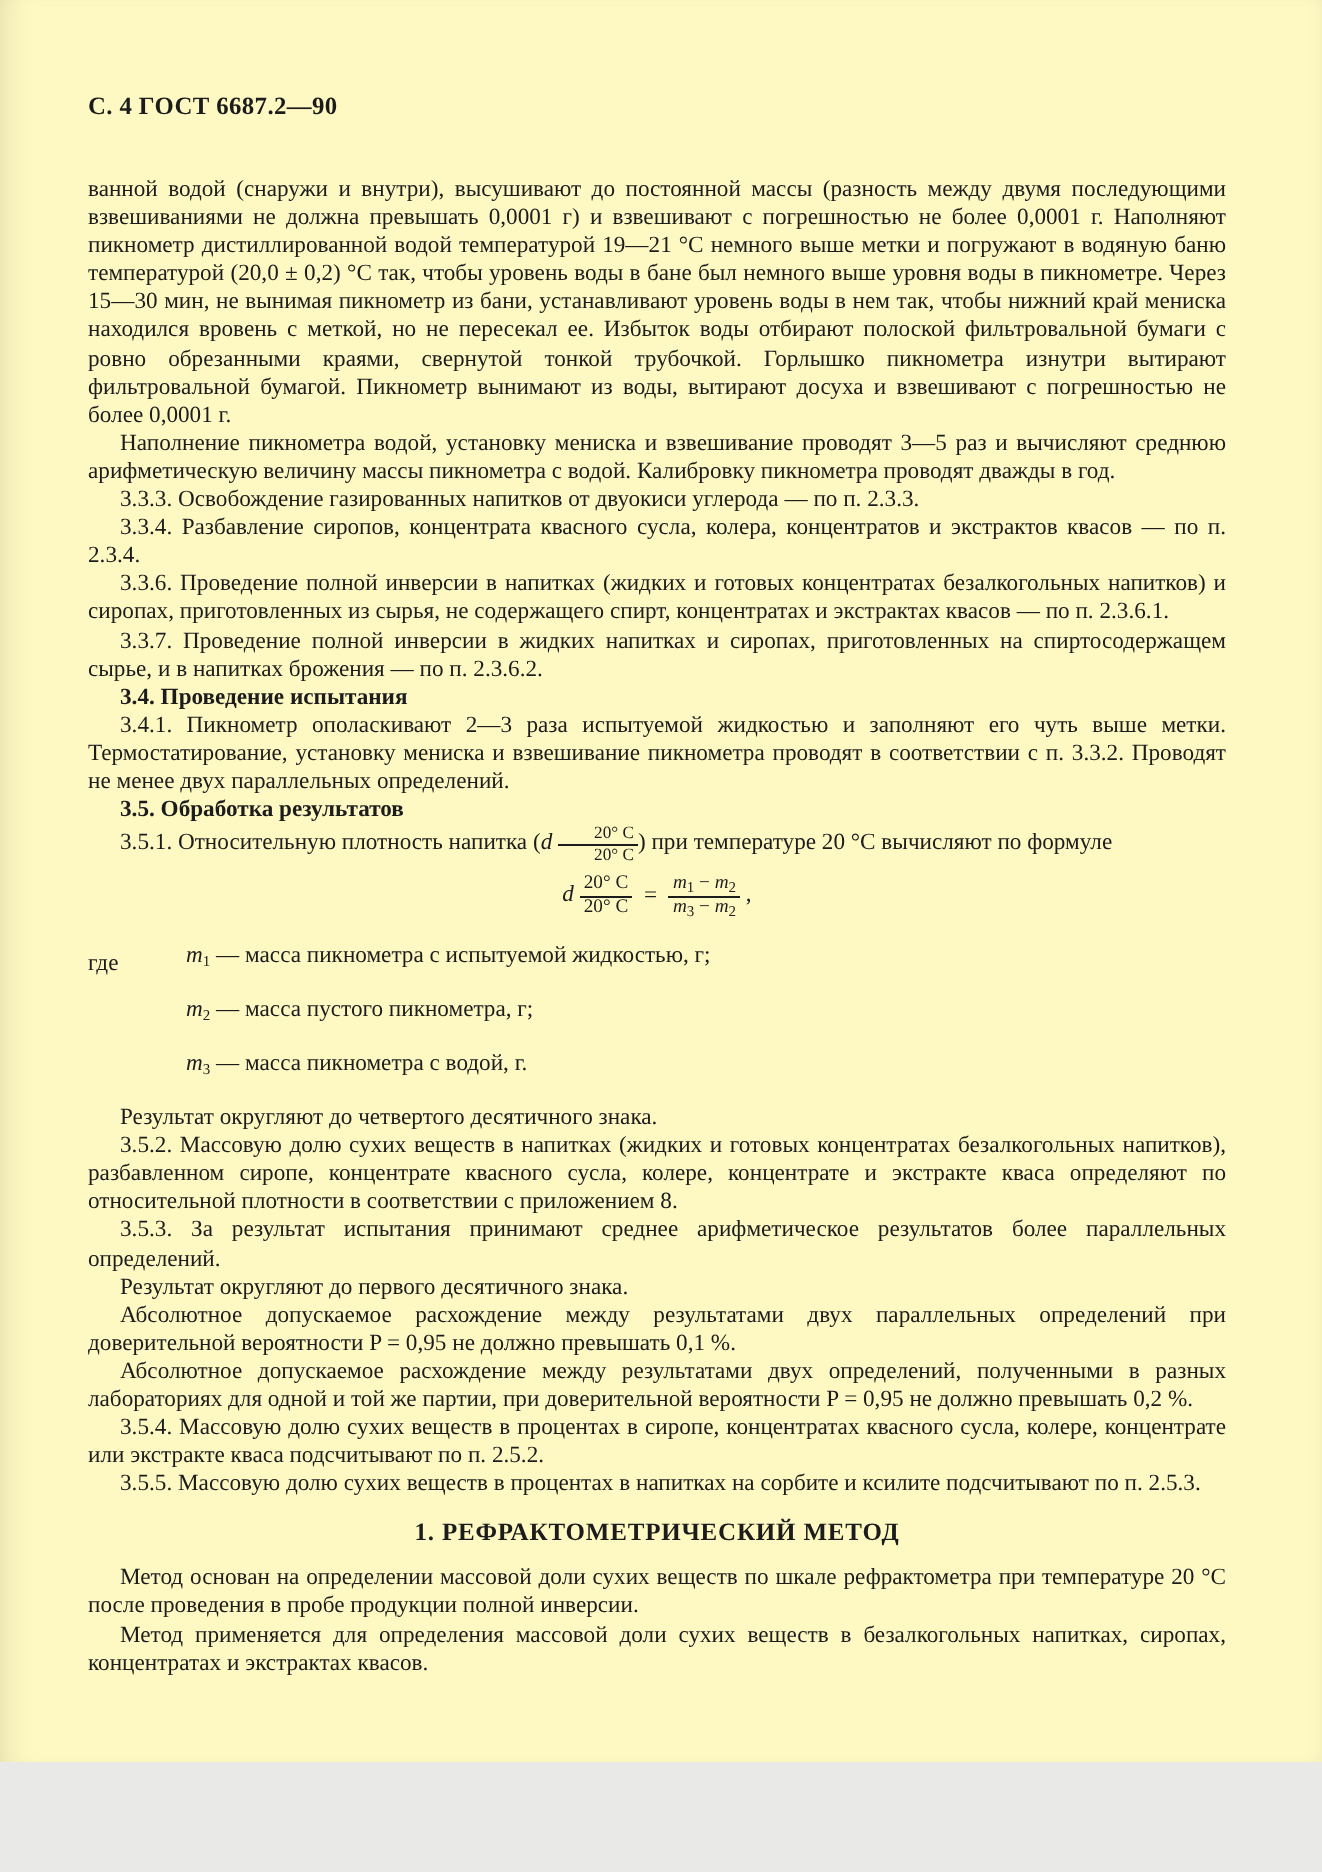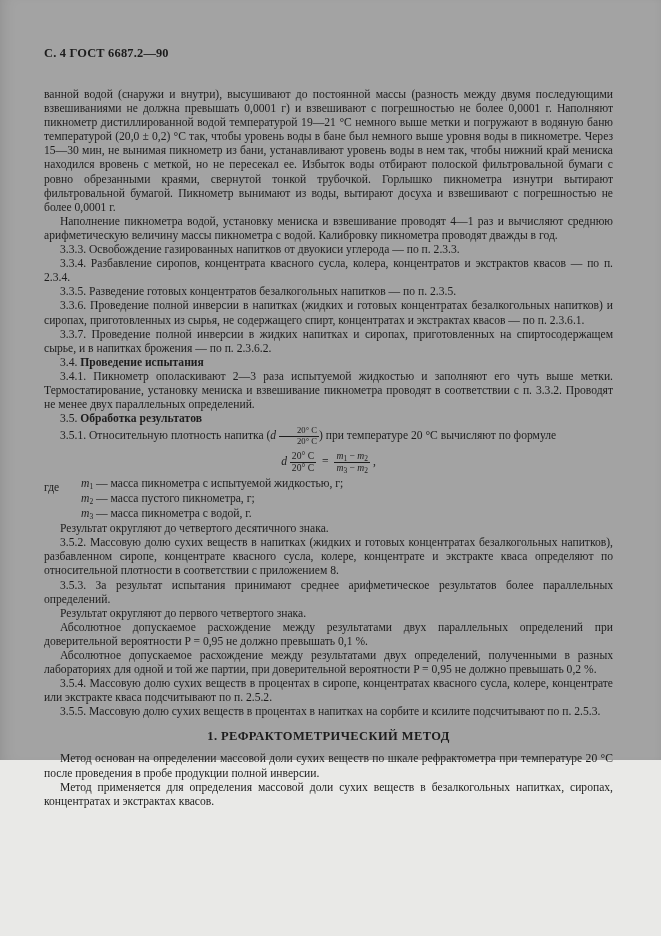--- a/index.html
+++ b/index.html
@@ -4,22 +4,22 @@
 <style>
   html, body { margin: 0; padding: 0; }
   body {
     width: 661px; height: 936px;
     background: #e9e9e7;
     font-family: "Liberation Serif", serif;
     overflow: hidden;
   }
   .page {
     position: relative;
-    width: 661px; height: 760px;
-    background: #a3a3a3;
+    width: 661px; height: 881px;
+    background: #fef9c3;
     color: #1c1c1c;
     box-shadow: inset 12px 0 18px -14px rgba(0,0,0,0.18), inset -6px 0 12px -10px rgba(0,0,0,0.10);
   }
   .content {
     position: absolute;
     left: 44px; top: 46px;
     width: 569px;
   }
   .doc-header {
     font-weight: bold;
@@ -28,21 +28,21 @@
     margin: 0 0 27px 0;
   }
   p.body {
     margin: 0;
     font-size: 11.6px;
     line-height: 14.1px;
     text-align: justify;
     text-indent: 16px;
   }
   p.noindent { text-indent: 0; }
-  .clause-num { font-weight: normal; }
+  .clause-num { font-weight: bold; }
   .clause-title { font-weight: bold; margin-top: 14px; }
   .center-heading {
     margin: 10px 0 8px 0;
     text-align: center;
     text-indent: 0;
     font-weight: bold;
     font-size: 12.5px;
     letter-spacing: 0.4px;
   }
   
@@ -66,51 +66,50 @@
   }
   .formula-row .eq { padding: 0 3px; }
   .where {
     position: relative;
     padding-left: 37px;
     font-size: 11.6px;
     line-height: 14.9px;
     text-align: left;
   }
   .where-prefix { position: absolute; left: 0; top: 4px; }
-  .where-item { margin: 0; }
+  .where-item { margin: 12px; }
 </style>
 </head>
 <body>
 
 <div class="page">
   <div class="content">
     <p class="doc-header">С. 4 ГОСТ 6687.2—90</p>
     <div>
         <p class="body noindent">ванной водой (снаружи и внутри), высушивают до постоянной массы (разность между двумя последующими взвешиваниями не должна превышать 0,0001 г) и взвешивают с погрешностью не более 0,0001 г. Наполняют пикнометр дистиллированной водой температурой 19—21 °С немного выше метки и погружают в водяную баню температурой (20,0 ± 0,2) °С так, чтобы уровень воды в бане был немного выше уровня воды в пикнометре. Через 15—30 мин, не вынимая пикнометр из бани, устанавливают уровень воды в нем так, чтобы нижний край мениска находился вровень с меткой, но не пересекал ее. Избыток воды отбирают полоской фильтровальной бумаги с ровно обрезанными краями, свернутой тонкой трубочкой. Горлышко пикнометра изнутри вытирают фильтровальной бумагой. Пикнометр вынимают из воды, вытирают досуха и взвешивают с погрешностью не более 0,0001 г.</p>
-        <p class="body">Наполнение пикнометра водой, установку мениска и взвешивание проводят 4—1 раз и вычисляют среднюю арифметическую величину массы пикнометра с водой. Калибровку пикнометра проводят дважды в год.</p>
+        <p class="body">Наполнение пикнометра водой, установку мениска и взвешивание проводят 3—5 раз и вычисляют среднюю арифметическую величину массы пикнометра с водой. Калибровку пикнометра проводят дважды в год.</p>
         <p class="body">3.3.3. Освобождение газированных напитков от двуокиси углерода — по п. 2.3.3.</p>
         <p class="body">3.3.4. Разбавление сиропов, концентрата квасного сусла, колера, концентратов и экстрактов квасов — по п. 2.3.4.</p>
-        <p class="body">3.3.5. Разведение готовых концентратов безалкогольных напитков — по п. 2.3.5.</p>
         <p class="body">3.3.6. Проведение полной инверсии в напитках (жидких и готовых концентратах безалкогольных напитков) и сиропах, приготовленных из сырья, не содержащего спирт, концентратах и экстрактах квасов — по п. 2.3.6.1.</p>
         <p class="body">3.3.7. Проведение полной инверсии в жидких напитках и сиропах, приготовленных на спиртосодержащем сырье, и в напитках брожения — по п. 2.3.6.2.</p>
         <p class="body"><span class="clause-num">3.4.&nbsp;</span><span class="clause-title">Проведение испытания</span></p>
         <p class="body">3.4.1. Пикнометр ополаскивают 2—3 раза испытуемой жидкостью и заполняют его чуть выше метки. Термостатирование, установку мениска и взвешивание пикнометра проводят в соответствии с п. 3.3.2. Проводят не менее двух параллельных определений.</p>
         <p class="body"><span class="clause-num">3.5.&nbsp;</span><span class="clause-title">Обработка результатов</span></p>
         <p class="body">3.5.1. Относительную плотность напитка (<i class="mvar">d&nbsp;</i><span class="frac frac-sm"><span class="fr-top">20° С</span><span class="fr-bot">20° С</span></span>) при температуре 20 °С вычисляют по формуле</p>
         <div class="formula-row"><i class="mvar">d&nbsp;</i><span class="frac frac-md"><span class="fr-top">20° С</span><span class="fr-bot">20° С</span></span><span class="eq"> = </span><span class="frac frac-md"><span class="fr-top"><span><span class="mterm"><i class="mvar">m</i><sub>1</sub></span> − <span class="mterm"><i class="mvar">m</i><sub>2</sub></span></span></span><span class="fr-bot"><span><span class="mterm"><i class="mvar">m</i><sub>3</sub></span> − <span class="mterm"><i class="mvar">m</i><sub>2</sub></span></span></span></span> ,</div>
         <div class="where">
           <span class="where-prefix">где</span>
           <div class="where-item"><span class="mterm"><i class="mvar">m</i><sub>1</sub></span> — масса пикнометра с испытуемой жидкостью, г;</div>
           <div class="where-item"><span class="mterm"><i class="mvar">m</i><sub>2</sub></span> — масса пустого пикнометра, г;</div>
           <div class="where-item"><span class="mterm"><i class="mvar">m</i><sub>3</sub></span> — масса пикнометра с водой, г.</div>
         </div>
         <p class="body">Результат округляют до четвертого десятичного знака.</p>
         <p class="body">3.5.2. Массовую долю сухих веществ в напитках (жидких и готовых концентратах безалкогольных напитков), разбавленном сиропе, концентрате квасного сусла, колере, концентрате и экстракте кваса определяют по относительной плотности в соответствии с приложением 8.</p>
         <p class="body">3.5.3. За результат испытания принимают среднее арифметическое результатов более параллельных определений.</p>
-        <p class="body">Результат округляют до первого четвертого знака.</p>
+        <p class="body">Результат округляют до первого десятичного знака.</p>
         <p class="body">Абсолютное допускаемое расхождение между результатами двух параллельных определений при доверительной вероятности P = 0,95 не должно превышать 0,1 %.</p>
         <p class="body">Абсолютное допускаемое расхождение между результатами двух определений, полученными в разных лабораториях для одной и той же партии, при доверительной вероятности P = 0,95 не должно превышать 0,2 %.</p>
         <p class="body">3.5.4. Массовую долю сухих веществ в процентах в сиропе, концентратах квасного сусла, колере, концентрате или экстракте кваса подсчитывают по п. 2.5.2.</p>
         <p class="body">3.5.5. Массовую долю сухих веществ в процентах в напитках на сорбите и ксилите подсчитывают по п. 2.5.3.</p>
         <p class="center-heading">1. РЕФРАКТОМЕТРИЧЕСКИЙ МЕТОД</p>
         <p class="body">Метод основан на определении массовой доли сухих веществ по шкале рефрактометра при температуре 20 °С после проведения в пробе продукции полной инверсии.</p>
         <p class="body">Метод применяется для определения массовой доли сухих веществ в безалкогольных напитках, сиропах, концентратах и экстрактах квасов.</p>
       </div>
   </div>
 </div>

